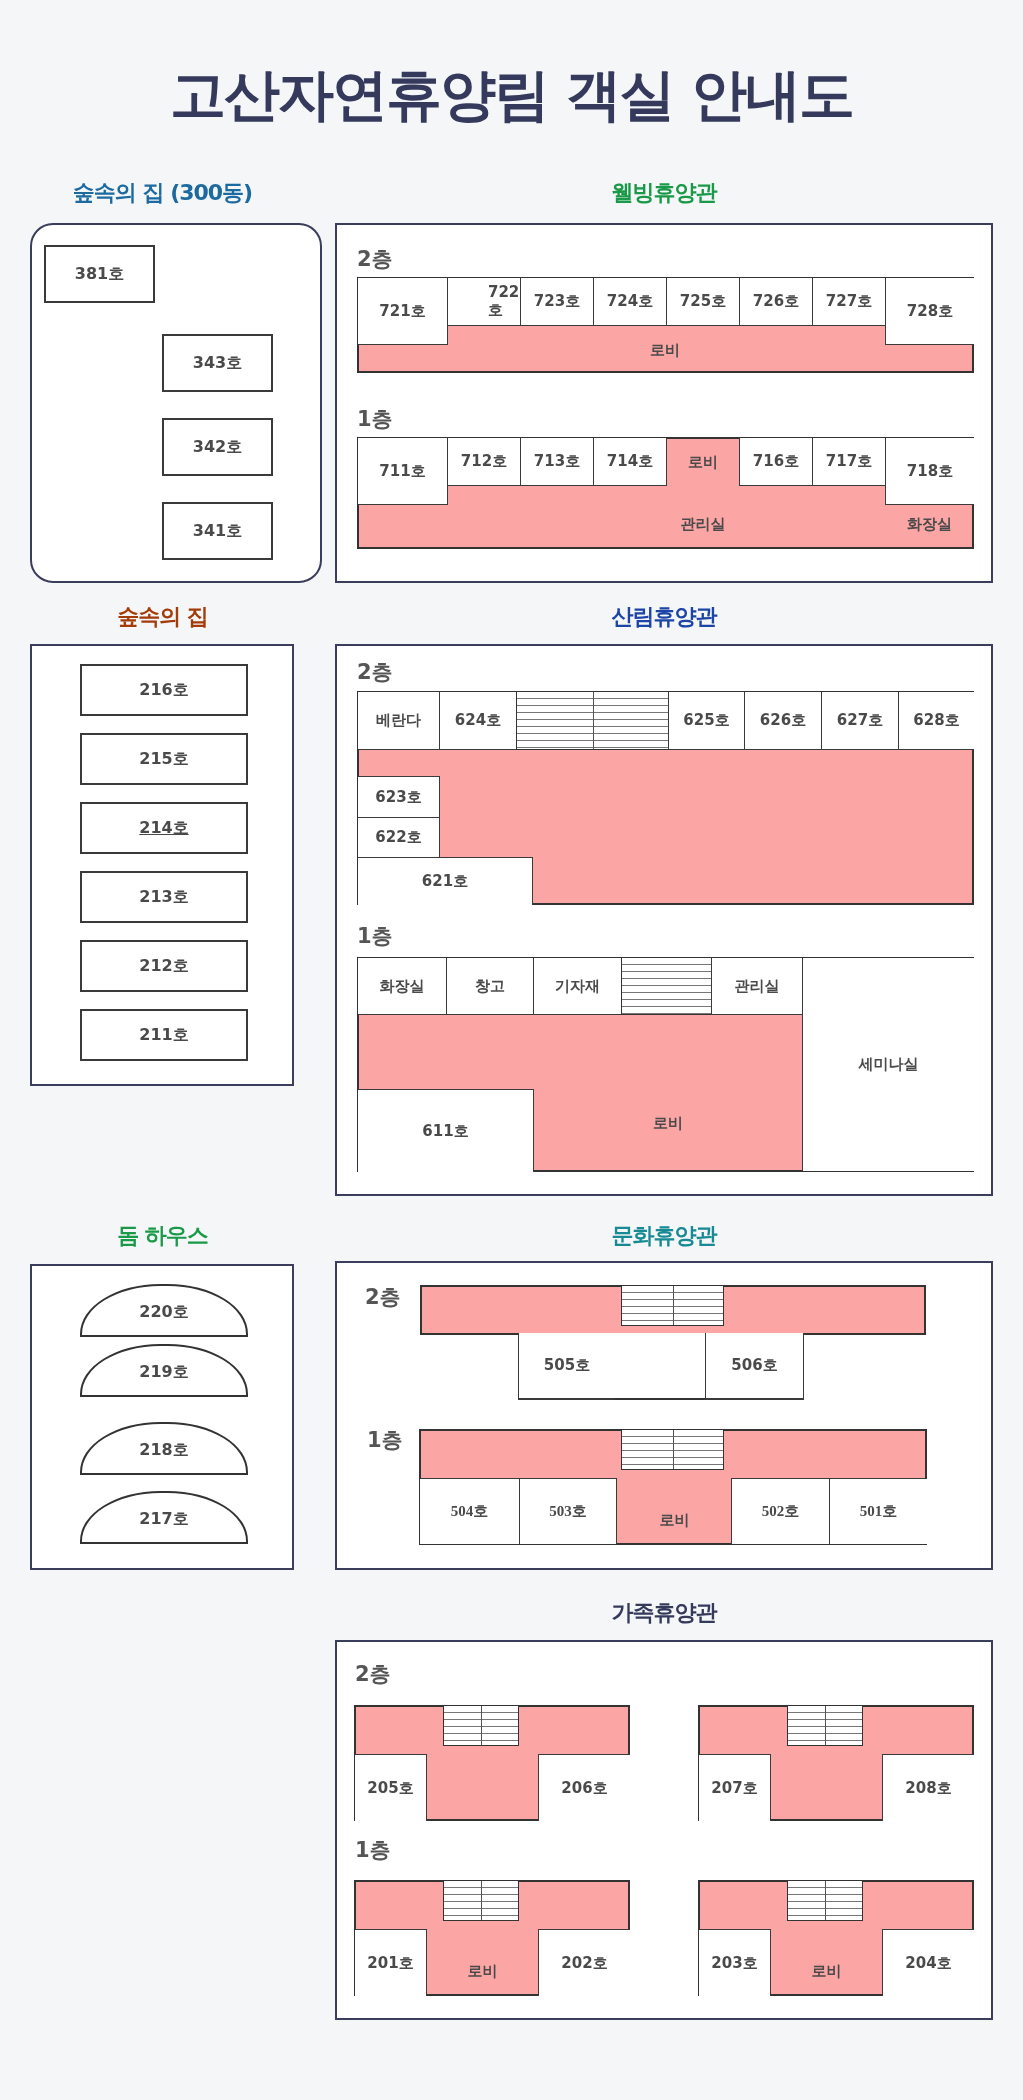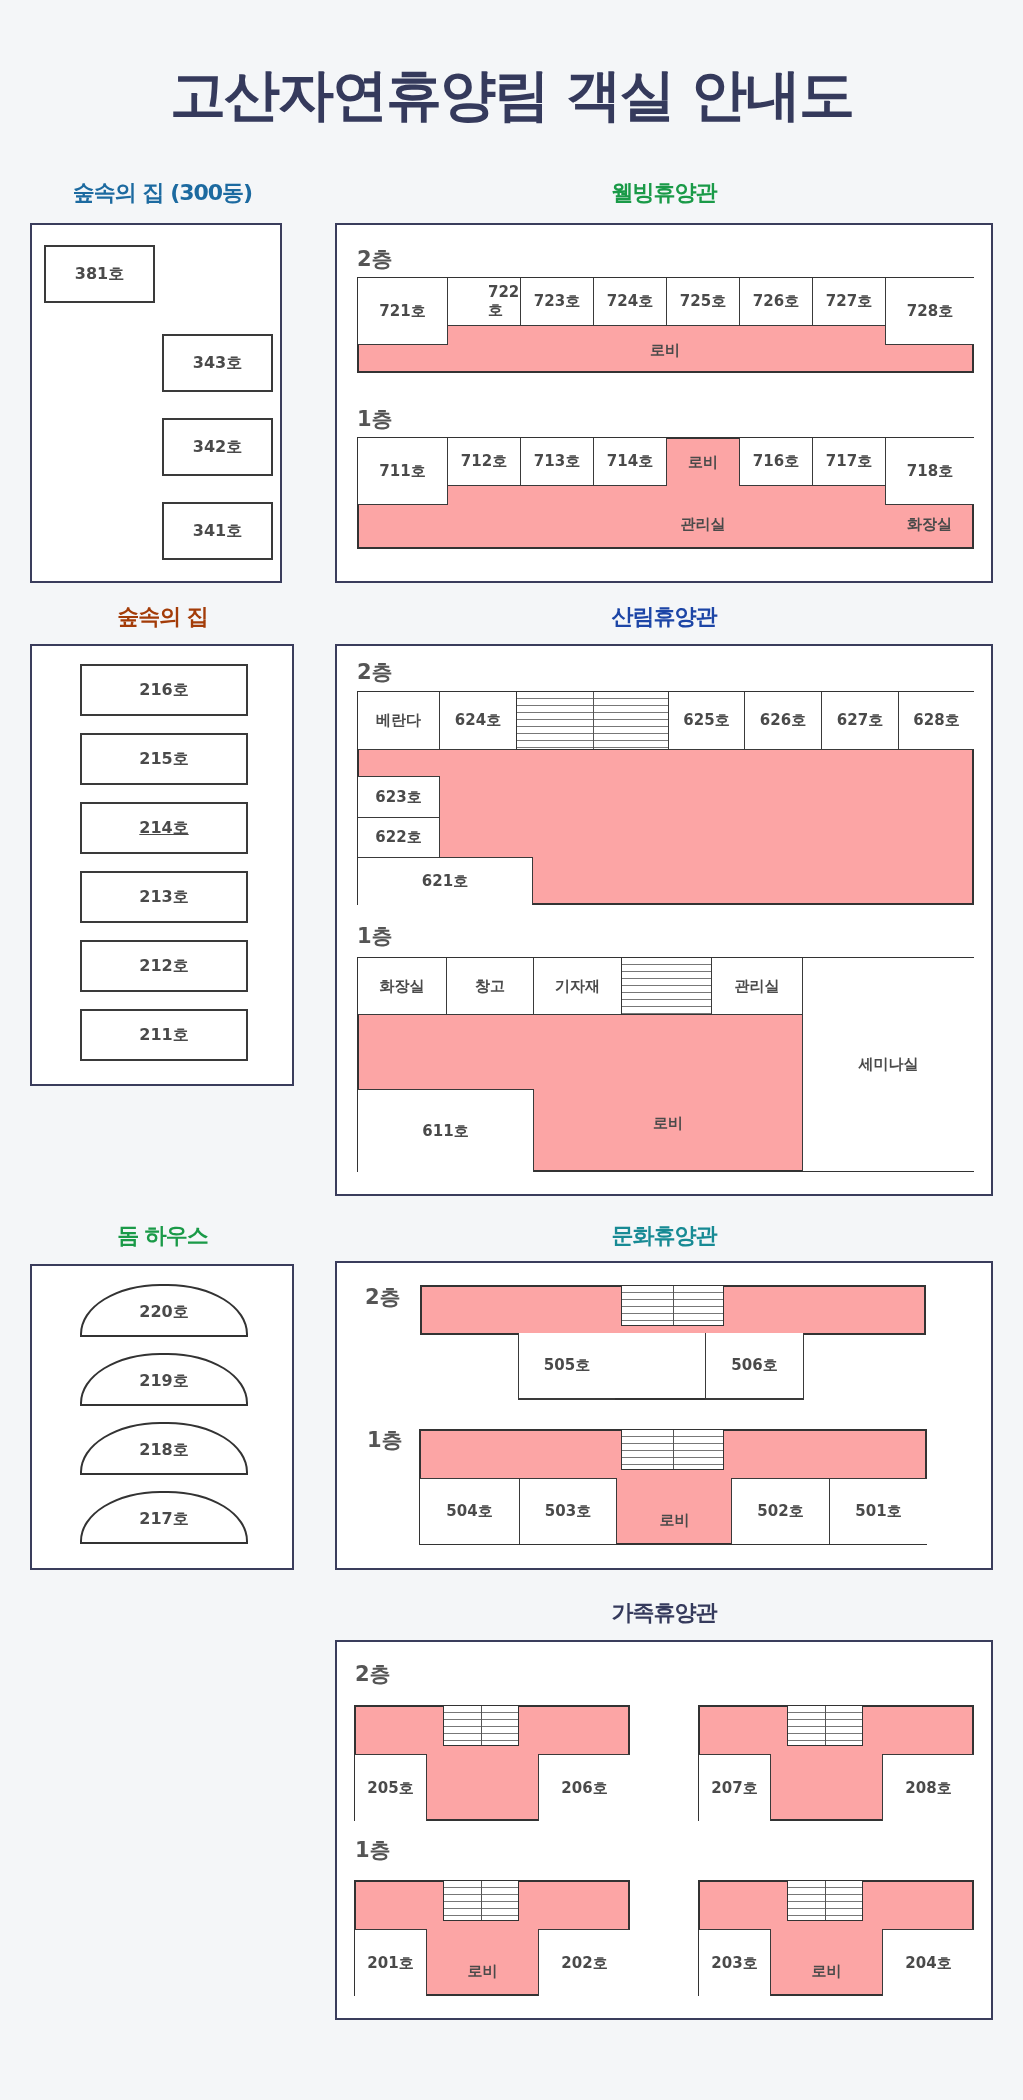--- a/index.html
+++ b/index.html
@@ -16,21 +16,21 @@
   .stairs .mid { position: absolute; top: 0; bottom: 0; left: 50%; border-left: 1px solid #555; }
   .dome { position: absolute; border: 2px solid #333; border-bottom-width: 2px; border-radius: 80px 80px 0 0 / 50px 50px 0 0; background: #fff; display: flex; align-items: center; justify-content: center; font-size: 16px; font-weight: bold; color: #4a4a4a; padding-top: 4px; }
   .lbl { position: absolute; font-size: 15px; font-weight: bold; color: #4a4a4a; text-align: center; }
 </style>
 </head>
 <body>
 
 <div class="main-title">고산자연휴양림 객실 안내도</div>
 
 <div class="sec-title" style="left:30px;top:178px;width:265px;color:#1c6aa0;">숲속의 집 (300동)</div>
-<div class="panel" style="left:30px;top:223px;width:252px;height:360px;">
+<div class="panel" style="left:30px;top:223px;width:292px;height:360px;border-radius:23px;">
   <div class="room" style="left:12px;top:20px;width:111px;height:58px;">381호</div>
   <div class="room" style="left:130px;top:109px;width:111px;height:58px;">343호</div>
   <div class="room" style="left:130px;top:193px;width:111px;height:58px;">342호</div>
   <div class="room" style="left:130px;top:277px;width:111px;height:58px;">341호</div>
 </div>
 
 <div class="sec-title" style="left:335px;top:178px;width:658px;color:#1a9a48;">웰빙휴양관</div>
 <div class="panel" style="left:335px;top:223px;width:658px;height:360px;">
   <div class="floor" style="left:20px;top:20px;">2층</div>
   <div class="frame" style="left:20px;top:52px;width:617px;height:96px;">
@@ -95,39 +95,39 @@
     <div class="cell" style="left:352px;top:-1px;width:92px;height:57px;border-top:none;">관리실</div>
     <div class="cell" style="left:443px;top:-1px;width:172px;height:213px;border-top:none;border-right:none;border-bottom:none;">세미나실</div>
     <div class="cell" style="left:-1px;top:130px;width:176px;height:83px;border-left:none;border-bottom:none;">611호</div>
     <div class="lbl" style="left:175px;top:155px;width:268px;">로비</div>
   </div>
 </div>
 
 <div class="sec-title" style="left:30px;top:1221px;width:265px;color:#1a9a48;">돔 하우스</div>
 <div class="panel" style="left:30px;top:1264px;width:264px;height:306px;">
   <div class="dome" style="left:48px;top:18px;width:168px;height:53px;">220호</div>
-  <div class="dome" style="left:48px;top:87px;width:168px;height:53px;text-align:center;">219호</div>
+  <div class="dome" style="left:48px;top:78px;width:168px;height:53px;text-align:center;">219호</div>
   <div class="dome" style="left:48px;top:156px;width:168px;height:53px;">218호</div>
   <div class="dome" style="left:48px;top:225px;width:168px;height:53px;">217호</div>
 </div>
 
 <div class="sec-title" style="left:335px;top:1221px;width:658px;color:#178a94;">문화휴양관</div>
 <div class="panel" style="left:335px;top:1261px;width:658px;height:309px;">
   <div class="floor" style="left:28px;top:20px;">2층</div>
   <div class="frame" style="left:83px;top:22px;width:506px;height:50px;">
     <div class="stairs" style="left:199px;top:-1px;width:103px;height:40px;border-top:none;">
         <div class="mid"></div>
       </div>
   </div>
   <div class="cell" style="left:181px;top:70px;width:98px;height:67px;border-width:1px;border-bottom-width:2.5px;border-top:none;">505호</div>
   <div class="cell" style="left:278px;top:70px;width:91px;height:67px;border:none;border-bottom:2.5px solid #333;"></div>
   <div class="cell" style="left:368px;top:70px;width:99px;height:67px;border-top:none;border-bottom-width:2.5px;">506호</div>
 
   <div class="floor" style="left:30px;top:163px;">1층</div>
-  <div class="frame" style="left:82px;top:166px;width:508px;height:116px;">
+  <div class="frame" style="left:82px;top:166px;width:508px;height:116px;font-family:Liberation Serif, serif;">
     <div class="stairs" style="left:200px;top:-1px;width:103px;height:40px;border-top:none;">
         <div class="mid"></div>
       </div>
     <div class="cell" style="left:-1px;top:47px;width:100px;height:66px;border-left:none;border-bottom:none;">504호</div>
     <div class="cell" style="left:98px;top:47px;width:98px;height:66px;border-bottom:none;">503호</div>
     <div class="lbl" style="left:196px;top:80px;width:115px;">로비</div>
     <div class="cell" style="left:310px;top:47px;width:99px;height:66px;border-bottom:none;">502호</div>
     <div class="cell" style="left:408px;top:47px;width:98px;height:66px;border-right:none;border-bottom:none;">501호</div>
   </div>
 </div>

